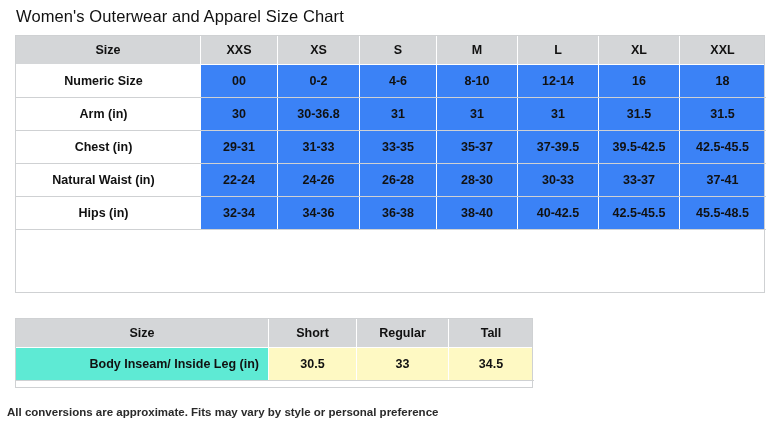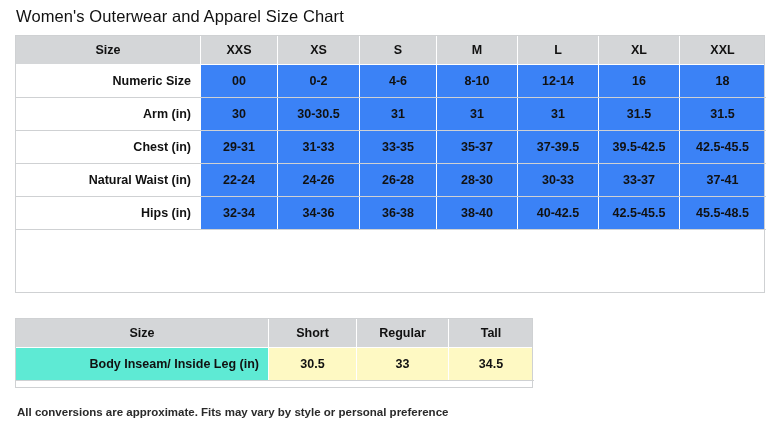--- a/index.html
+++ b/index.html
@@ -51,21 +51,20 @@
   }
   #main-table td {
     height: 32px;
   }
   #main-table .hdr {
     background: #d4d6d8;
     height: 28px;
   }
   #main-table .rowlabel {
     background: #ffffff;
-    text-align: right;
     padding-right: 9px;
     box-sizing: border-box;
     margin-top: 24px;
   }
   #main-table .cell {
     background: #3b82f6;
   }
   #main-table .body-row td {
     border-top: 1px solid #cfd1d3;
     border-bottom: 1px solid #cfd1d3;
@@ -99,21 +98,21 @@
     background: #fef9c3;
   }
   #inseam-table .body-row td {
     border-top: 1px solid #cfd1d3;
     border-bottom: 1px solid #cfd1d3;
     border-left: 1px solid #ffffff;
     border-right: 1px solid #ffffff;
   }
   .footnote {
     position: absolute;
-    left: 17px;
+    left: 7px;
     top: 406px;
     font-size: 11.5px;
     font-weight: bold;
     color: #2a2a2a;
   }
   
   .outline-main {
     position: absolute;
     left: 15px;
     top: 35px;
@@ -171,21 +170,21 @@
         <td class="cell">4-6</td>
         <td class="cell">8-10</td>
         <td class="cell">12-14</td>
         <td class="cell">16</td>
         <td class="cell">18</td>
       </tr>
 
       <tr class="body-row">
         <td class="rowlabel">Arm (in)</td>
         <td class="cell">30</td>
-        <td class="cell">30-30.5</td>
+        <td class="cell">30-36.8</td>
         <td class="cell">31</td>
         <td class="cell">31</td>
         <td class="cell">31</td>
         <td class="cell">31.5</td>
         <td class="cell">31.5</td>
       </tr>
 
       <tr class="body-row">
         <td class="rowlabel">Chest (in)</td>
         <td class="cell">29-31</td>

